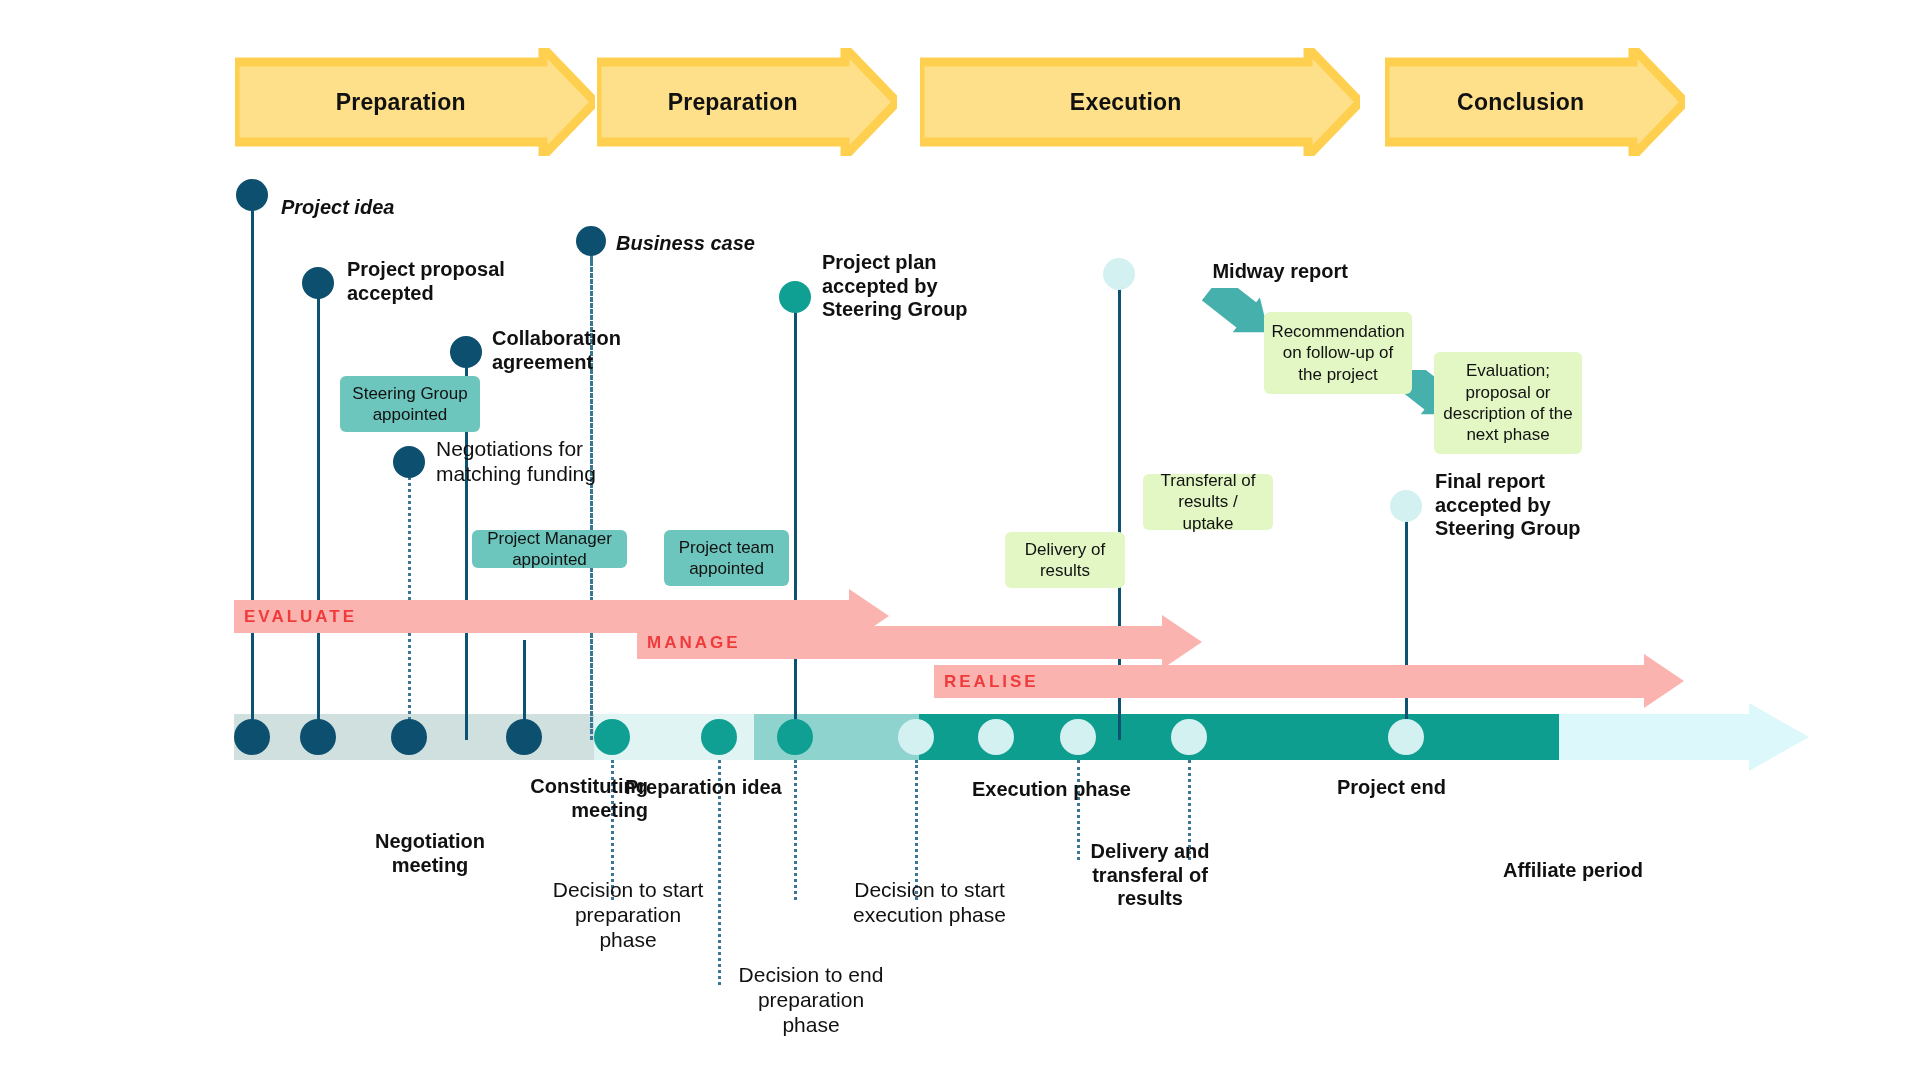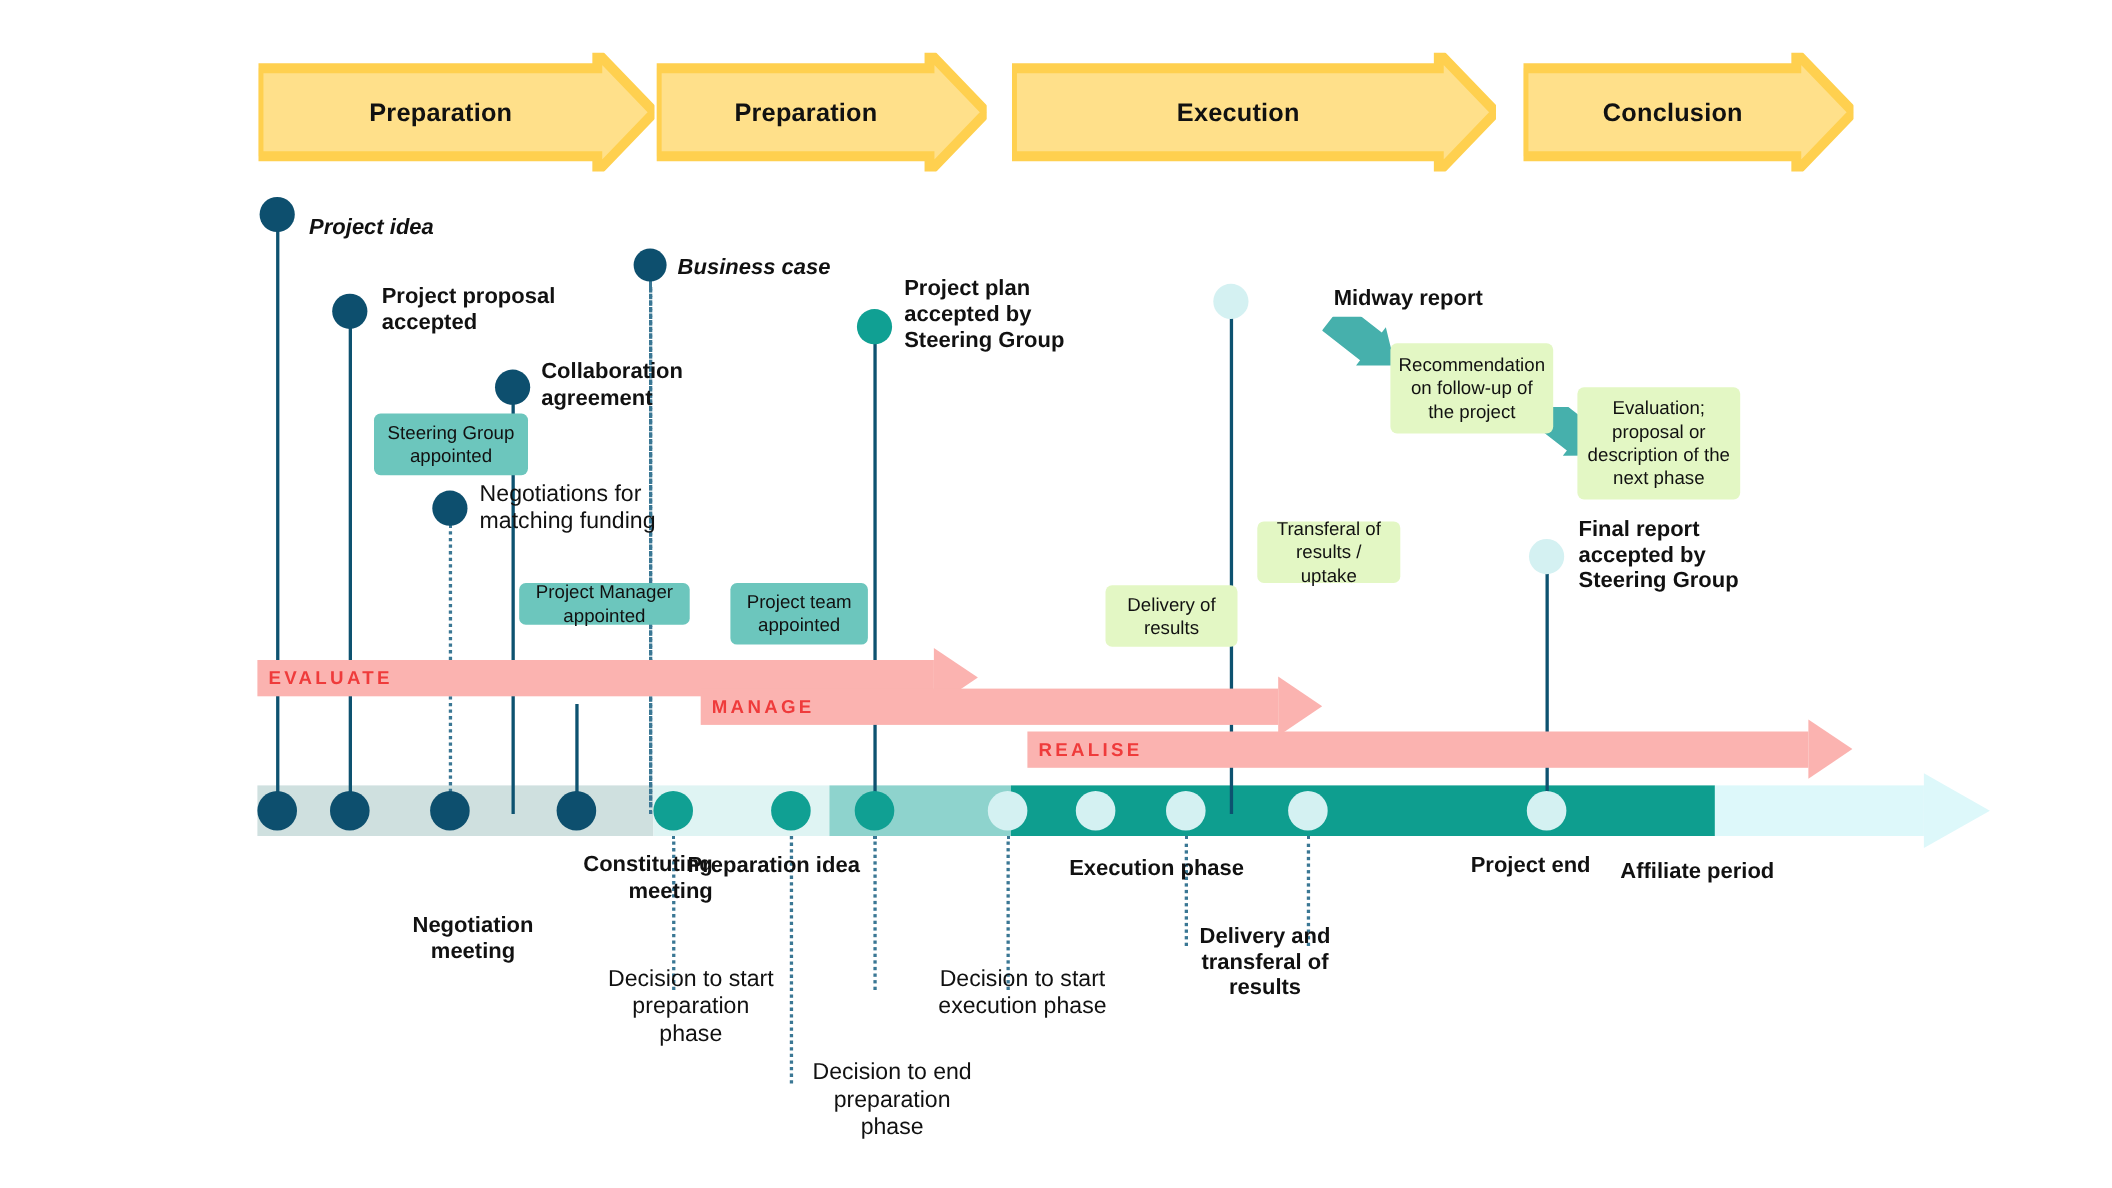--- a/index.html
+++ b/index.html
@@ -169,19 +169,19 @@
       <div class="mlabel bold" style="left: 1148px; top: 260px; width: 200px; font-size: 20px; text-align: right;">Midway report</div>
       <div class="dot" style="width: 32px; height: 32px; left: 1390px; top: 490px; background: rgb(212, 241, 242);"></div>
       <div class="mlabel bold" style="left: 1435px; top: 470px; width: 200px; font-size: 20px;">Final report<br>accepted by<br>Steering Group</div>
     </div>
   <div id="bottom-layer">
       <div class="mlabel bold" style="left: 458px; top: 775px; width: 190px; font-size: 20px; text-align: right;">Constituting<br>meeting</div>
       <div class="mlabel bold" style="left: 335px; top: 830px; width: 190px; font-size: 20px; text-align: center;">Negotiation<br>meeting</div>
       <div class="mlabel bold" style="left: 625px; top: 776px; width: 230px; font-size: 20px; text-align: left;">Preparation idea</div>
       <div class="mlabel bold" style="left: 972px; top: 778px; width: 210px; font-size: 20px; text-align: left;">Execution phase</div>
       <div class="mlabel bold" style="left: 1337px; top: 776px; width: 180px; font-size: 20px; text-align: left;">Project end</div>
-      <div class="mlabel bold" style="left: 1443px; top: 781px; width: 200px; font-size: 20px; text-align: center;">Affiliate period</div>
+      <div class="mlabel bold" style="left: 1443px; top: 859px; width: 200px; font-size: 20px; text-align: right;">Affiliate period</div>
       <div class="mlabel bold" style="left: 1055px; top: 840px; width: 190px; font-size: 20px; text-align: center;">Delivery and<br>transferal of<br>results</div>
       <div class="mlabel plain" style="left: 523px; top: 878px; width: 210px; font-size: 21px; text-align: center;">Decision to start<br>preparation<br>phase</div>
       <div class="mlabel plain" style="left: 706px; top: 963px; width: 210px; font-size: 21px; text-align: center;">Decision to end<br>preparation<br>phase</div>
       <div class="mlabel plain" style="left: 822px; top: 878px; width: 215px; font-size: 21px; text-align: center;">Decision to start<br>execution phase</div>
     </div>
 </div>
 
 </body></html>

